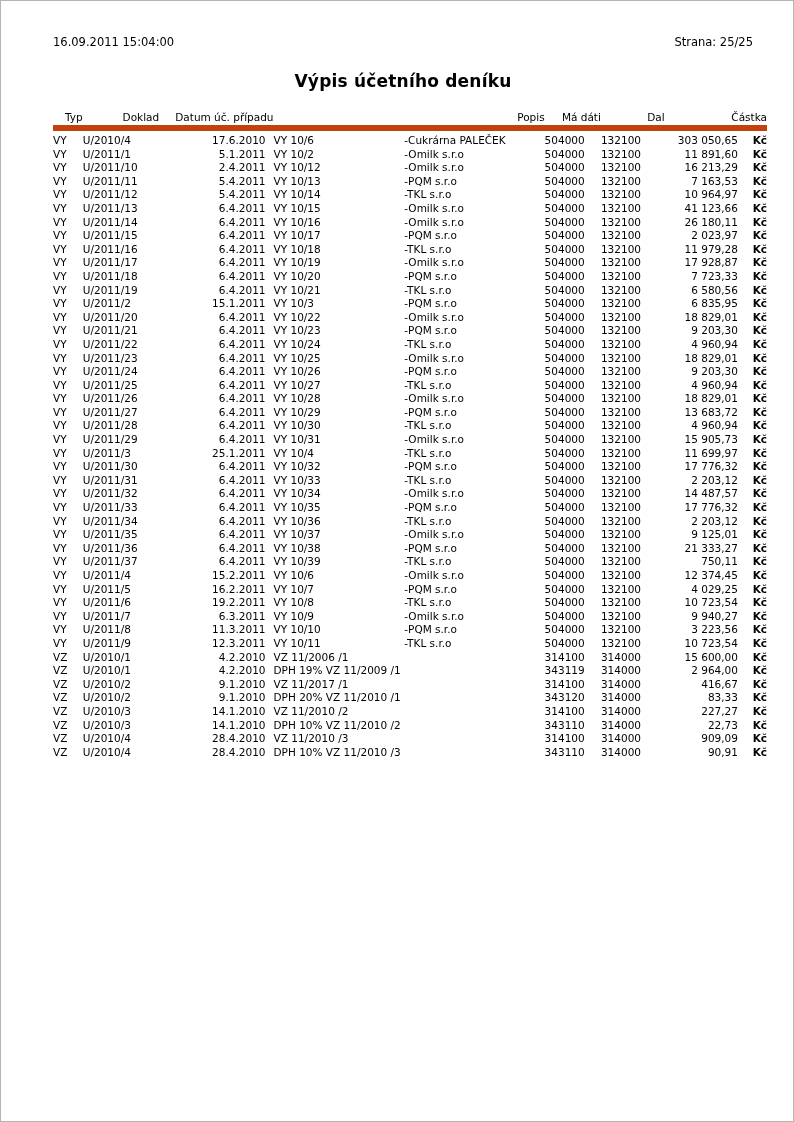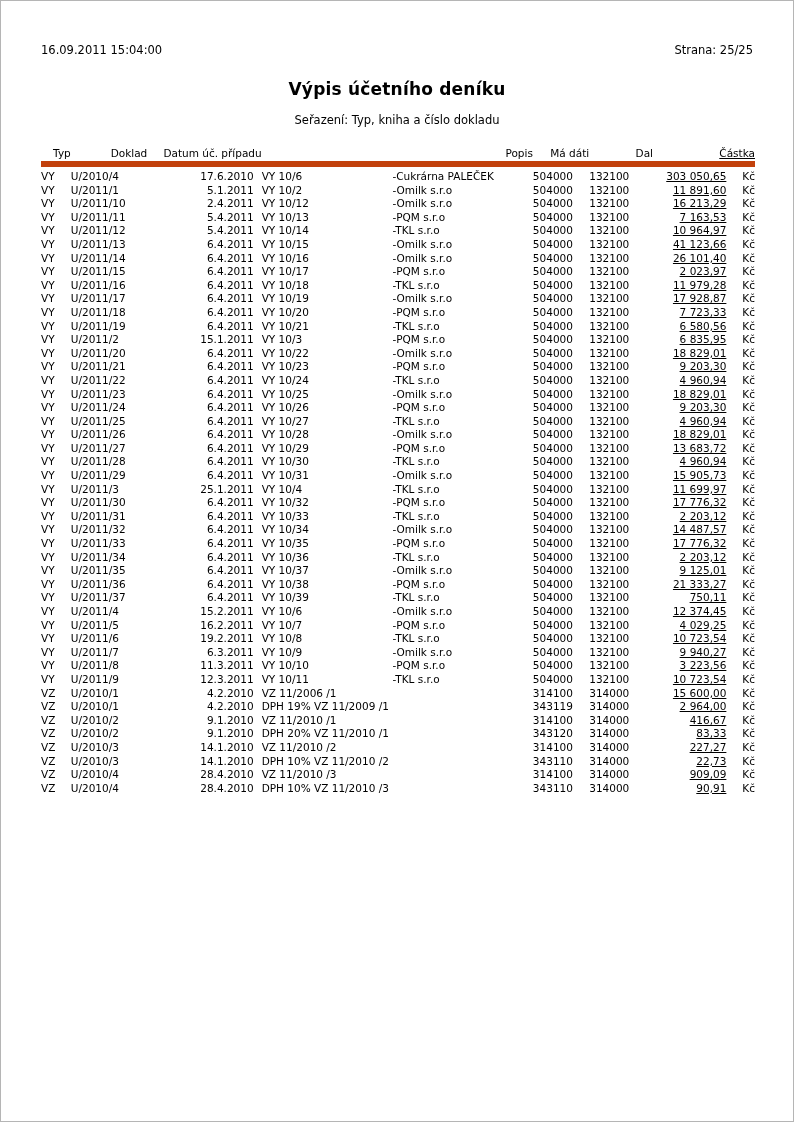--- a/index.html
+++ b/index.html
@@ -16,24 +16,23 @@
     position: relative;
     width: 794px;
     height: 1122px;
     background: #ffffff;
     box-sizing: border-box;
     border: 1px solid #b5b5b5;
     overflow: hidden;
   }
   .sheet {
     position: absolute;
-    left: 40px;
+    left: 52px;
     top: 34px;
     right: 40px;
-    margin-top: 8px;
   }
   .topline {
     display: flex;
     justify-content: space-between;
     align-items: baseline;
     font-size: 11.5px;
     color: #000;
   }
   .firmline {
     margin-top: 8px;
@@ -80,39 +79,38 @@
   table.ledger tr.first-row td {
     padding-top: 3px;
   }
   .c-typ       { width: 34px; }
   .c-doklad    { width: 84px; }
   .c-datum     { width: 112px; text-align: right; padding-right: 8px !important; }
   .c-popis     { width: 132px; }
   .c-popis2    { width: 154px; }
   .c-madati    { width: 62px; }
   .c-dal       { width: 72px; }
-  .c-castka    { width: 78px; text-align: right; text-decoration: underline; }
-  .c-mena      { width: 26px; text-align: right; padding-left: 6px !important; }
+  .c-castka    { width: 78px; text-align: right; }
+  .c-mena      { width: 26px; text-align: right; padding-left: 6px !important; font-weight: bold; }
   th.c-datum   { text-align: left; padding-right: 0 !important; }
   th.c-castka  { text-align: left; padding-left: 22px !important; }
 </style>
 </head>
 <body>
 
 <div class="page">
   <div class="sheet">
 
     <div class="topline">
       <span>16.09.2011 15:04:00</span>
       <span>Strana: 25/25</span>
     </div>
 
 
     <div class="title">Výpis účetního deníku</div>
-    <div class="subtitle">Seřazení: Typ, kniha a číslo dokladu</div>
 
     <table class="ledger">
       <thead>
         <tr>
           <th class="c-typ">Typ</th>
           <th class="c-doklad">Doklad</th>
           <th class="c-datum">Datum úč. případu</th>
           <th class="c-popis" colspan="2">Popis</th>
           <th class="c-madati">Má dáti</th>
           <th class="c-dal">Dal</th>
@@ -187,21 +185,21 @@
             <td class="c-mena">Kč</td>
           </tr>
           <tr>
             <td class="c-typ">VY</td>
             <td class="c-doklad">U/2011/14</td>
             <td class="c-datum">6.4.2011</td>
             <td class="c-popis">VY 10/16</td>
             <td class="c-popis2">-Omilk s.r.o</td>
             <td class="c-madati">504000</td>
             <td class="c-dal">132100</td>
-            <td class="c-castka">26 101,40</td>
+            <td class="c-castka">26 180,11</td>
             <td class="c-mena">Kč</td>
           </tr>
           <tr>
             <td class="c-typ">VY</td>
             <td class="c-doklad">U/2011/15</td>
             <td class="c-datum">6.4.2011</td>
             <td class="c-popis">VY 10/17</td>
             <td class="c-popis2">-PQM s.r.o</td>
             <td class="c-madati">504000</td>
             <td class="c-dal">132100</td>
@@ -557,21 +555,21 @@
             <td class="c-popis2"></td>
             <td class="c-madati">343119</td>
             <td class="c-dal">314000</td>
             <td class="c-castka">2 964,00</td>
             <td class="c-mena">Kč</td>
           </tr>
           <tr>
             <td class="c-typ">VZ</td>
             <td class="c-doklad">U/2010/2</td>
             <td class="c-datum">9.1.2010</td>
-            <td class="c-popis">VZ 11/2010 /1</td>
+            <td class="c-popis">VZ 11/2017 /1</td>
             <td class="c-popis2"></td>
             <td class="c-madati">314100</td>
             <td class="c-dal">314000</td>
             <td class="c-castka">416,67</td>
             <td class="c-mena">Kč</td>
           </tr>
           <tr>
             <td class="c-typ">VZ</td>
             <td class="c-doklad">U/2010/2</td>
             <td class="c-datum">9.1.2010</td>

